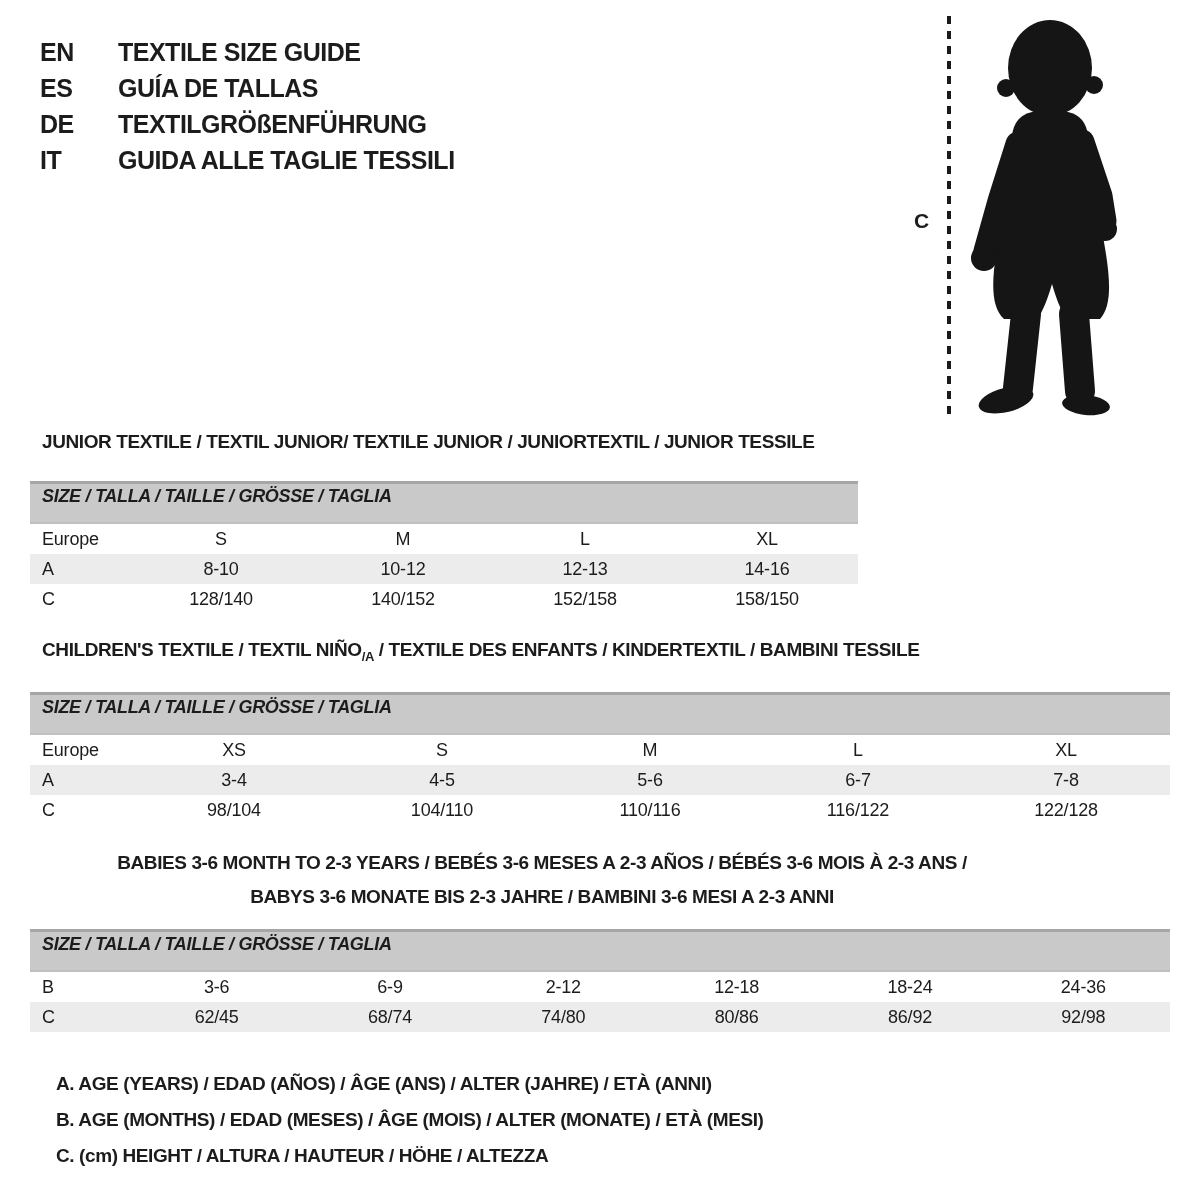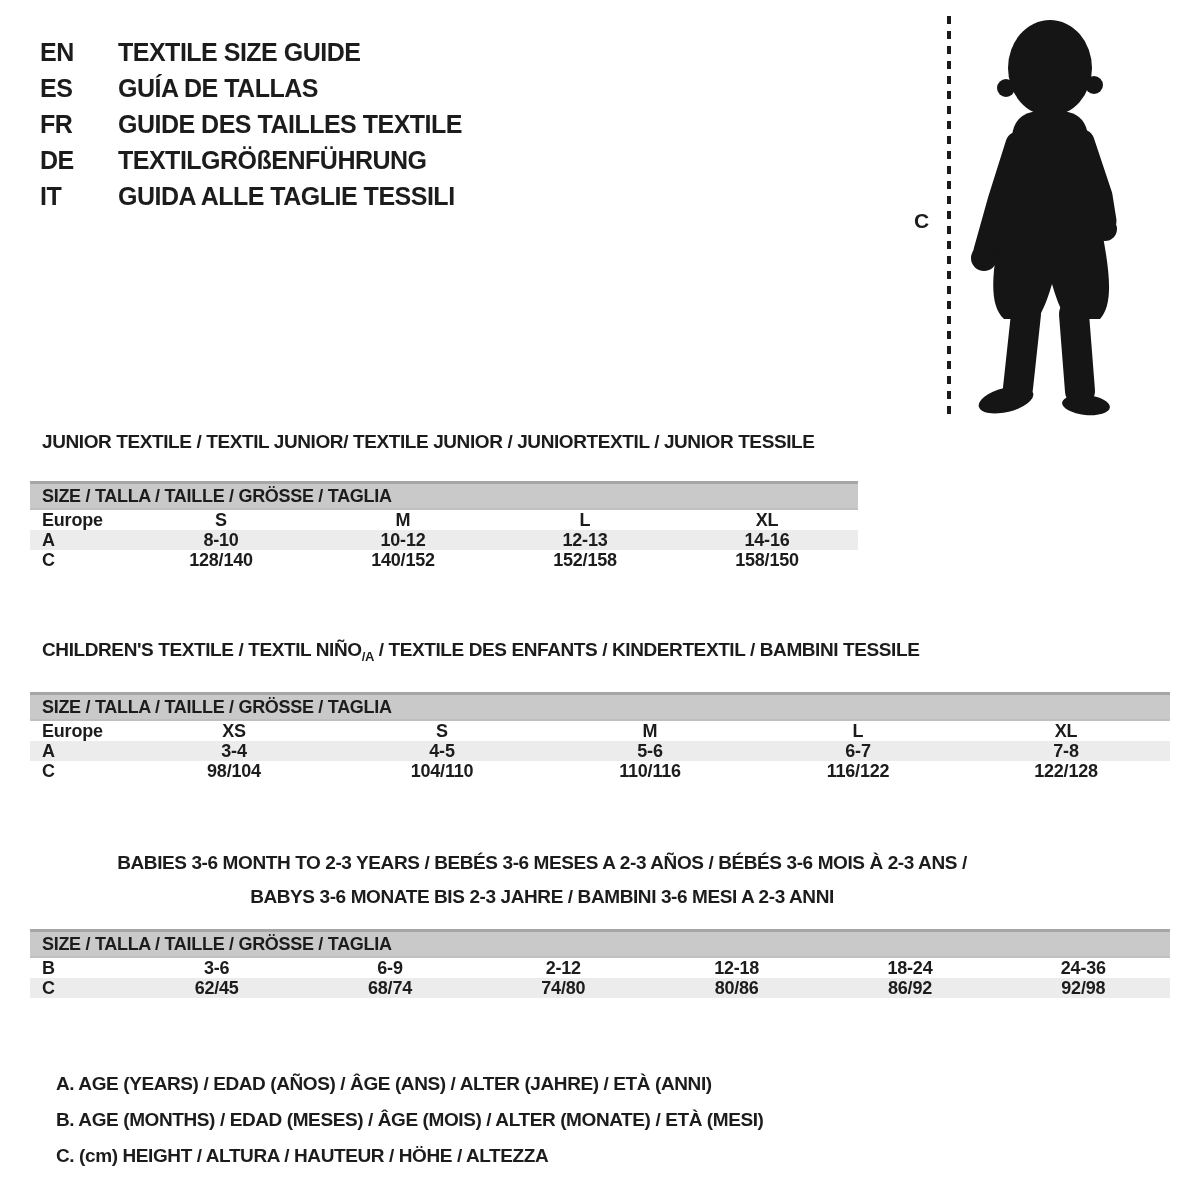--- a/index.html
+++ b/index.html
@@ -50,32 +50,33 @@
     position:absolute;left:42px;
     font-weight:bold;font-size:19px;line-height:20px;
     letter-spacing:-0.4px;
     white-space:nowrap;
   }
   .heading .sub{font-size:13px;vertical-align:sub;}
   .heading.two-line{line-height:34px;white-space:normal;text-align:center;}
   
   .stable{position:absolute;left:30px;}
   .size-bar{
-    height:29px;
+    height:43px;
     background:var(--bar-bg);
     border-top:3px solid var(--bar-edge);
     border-bottom:2px solid #c0c0c0;
     font-weight:bold;font-size:18px;line-height:24px;
     letter-spacing:-0.3px;
     padding-left:12px;
+    font-style:italic;
   }
   .trow{
     display:flex;align-items:center;
-    height:20px;
-    font-weight:bold;font-size:18px;
+    height:30px;
+    font-weight:normal;font-size:18px;
     letter-spacing:-0.2px;
   }
   .trow.shaded{background:var(--stripe);}
   .tlabel{flex:0 0 100px;padding-left:12px;}
   .tcell{flex:1;text-align:center;}
   
   .legend{
     position:absolute;left:56px;top:1066px;
   }
   .legend-line{
@@ -90,24 +91,20 @@
 <div class="page">
 
   <div class="lang-block">
     <div class="lang-row">
       <span class="lang-code">EN</span>
       <span class="lang-label">TEXTILE SIZE GUIDE</span>
     </div>
     <div class="lang-row">
       <span class="lang-code">ES</span>
       <span class="lang-label">GUÍA DE TALLAS</span>
-    </div>
-    <div class="lang-row">
-      <span class="lang-code">FR</span>
-      <span class="lang-label">GUIDE DES TAILLES TEXTILE</span>
     </div>
     <div class="lang-row">
       <span class="lang-code">DE</span>
       <span class="lang-label">TEXTILGRÖßENFÜHRUNG</span>
     </div>
     <div class="lang-row">
       <span class="lang-code">IT</span>
       <span class="lang-label">GUIDA ALLE TAGLIE TESSILI</span>
     </div>
   </div>

